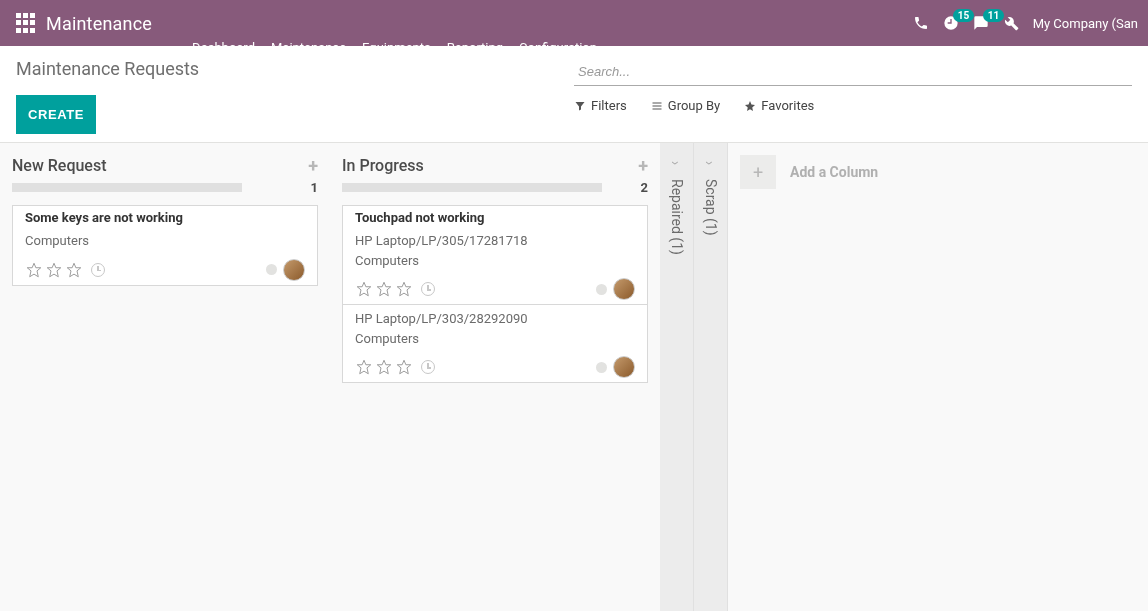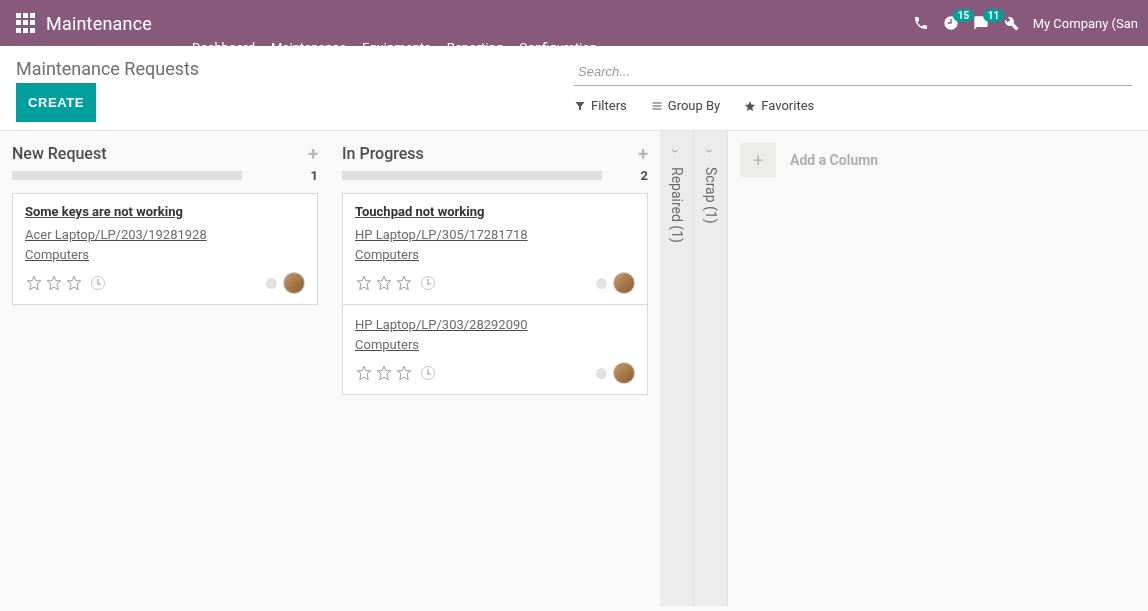--- a/index.html
+++ b/index.html
@@ -14,39 +14,39 @@
   .navbar .menu-item { color: #fff; cursor: pointer; font-size: 13px; }
   .navbar .right { margin-left: auto; display: flex; align-items: center; gap: 14px; }
   .navbar .icon-btn { position: relative; display:flex; align-items:center; cursor:pointer;}
   .badge { position: absolute; top: -6px; left: 10px; background: #00A09D; color: #fff; font-size: 10px; padding: 1px 5px; border-radius: 8px; font-weight:700;}
   .company { font-size: 13px; white-space: nowrap; }
   
   
   .control-panel { background: #fff; border-bottom: 1px solid #e2e2e0; padding: 12px 16px 8px 16px; display: flex;}
   .cp-left { flex: 1; }
   .cp-right { flex: 1; }
-  .breadcrumb-title { font-size: 18px; color: #6f6f6f; margin-bottom: 4px; }
+  .breadcrumb-title { font-size: 18px; color: #6f6f6f; margin-bottom: 16px; }
   .btn-create { background: #00A09D; color: #fff; border: none; padding: 12px 12px; font-size: 13px; font-weight: 700; letter-spacing: 0.6px; cursor: pointer; }
   .search-input { width: 100%; border: none; border-bottom: 1px solid #aaa; padding: 6px 4px; font-size: 13px; outline: none; }
   .search-input::placeholder { color: #999; font-style: italic;}
   .search-options { display: flex; gap: 24px; margin-top: 12px; color: #444;}
   .search-opt { display:flex; align-items:center; gap:5px; cursor:pointer; font-size:13px; }
   .search-opt svg { width:12px; height:12px; fill:#555;}
   
   
   .kanban { display: flex; padding: 0; height: calc(100vh - 136px); overflow-x:auto;}
   .kanban-col { width: 330px; padding: 12px; flex-shrink:0;}
   .col-header { display: flex; align-items: center; justify-content: space-between; margin-bottom: 4px;}
   .col-title { font-size: 16px; font-weight: 500; color: #4c4c4c; }
   .col-plus { color: #b7b7b7; font-size: 18px; cursor: pointer; font-weight:bold;}
   .col-bar-row { display:flex; align-items:center; justify-content:space-between; margin-bottom:10px;}
   .col-bar { height: 9px; background: #e0e0e0; border-radius:0; }
   .col-count { font-weight:700; font-size:13px;}
   
-  .card { background: #fff; border: 1px solid #d8d8d8; padding: 10px 12px; margin-bottom: -1px; text-decoration: underline; }
+  .card { background: #fff; border: 1px solid #d8d8d8; padding: 4px 12px; margin-bottom: -1px; }
   .card-title { font-weight: 700; color: #333; margin-bottom: 6px; font-size: 13px;}
   .card-line { color: #6b6b6b; font-size: 13px; line-height:1.5;}
   .card-footer { display: flex; align-items: center; margin-top: 8px; justify-content: space-between;}
   .stars { display: flex; gap: 2px; align-items:center;}
   .star { width: 18px; height: 18px; fill: none; stroke: #999; stroke-width: 1.3;}
   .clock-icon { width:14px; height:14px; border:1.5px solid #c7c7c7; border-radius:50%; margin-left:6px; position:relative; display:inline-block;}
   .clock-icon::before { content:""; position:absolute; left:5px; top:2px; width:1.5px; height:5px; background:#c7c7c7;}
   .clock-icon::after { content:""; position:absolute; left:5px; top:6px; width:4px; height:1.5px; background:#c7c7c7;}
   .footer-right { display: flex; align-items: center; gap: 6px;}
   .dot { width: 11px; height: 11px; background: #e2e2e0; border-radius: 50%; }
@@ -152,21 +152,20 @@
     <div class="col-header">
       <div class="col-title">New Request</div>
       <div class="col-plus">+</div>
     </div>
     <div class="col-bar-row">
       <div class="col-bar" style="width:230px"></div>
       <div class="col-count">1</div>
     </div>
     <div class="card">
       <div class="card-title">Some keys are not working</div>
-      <div class="card-line">Acer Laptop/LP/203/19281928</div>
       <div class="card-line">Computers</div>
       <div class="card-footer">
         <div class="stars">
           <svg class="star" viewBox="0 0 24 24">
               <path d="M12 3l2.5 6H21l-5 4.2L17.7 21 12 17.5 6.3 21 8 13.2 3 9h6.5z"></path>
             </svg>
           <svg class="star" viewBox="0 0 24 24">
               <path d="M12 3l2.5 6H21l-5 4.2L17.7 21 12 17.5 6.3 21 8 13.2 3 9h6.5z"></path>
             </svg>
           <svg class="star" viewBox="0 0 24 24">

